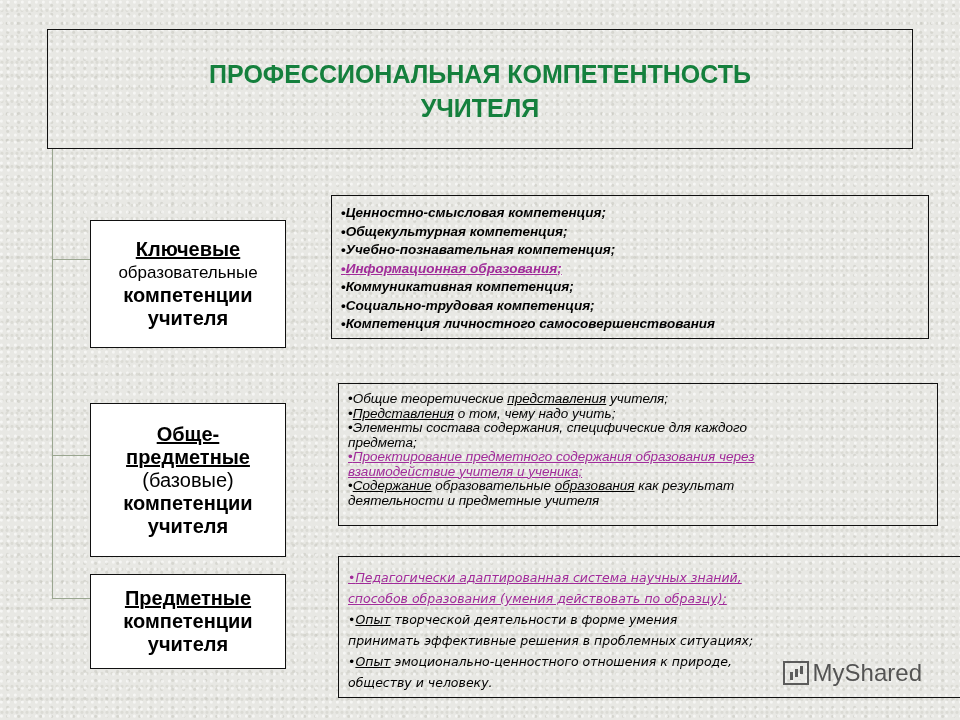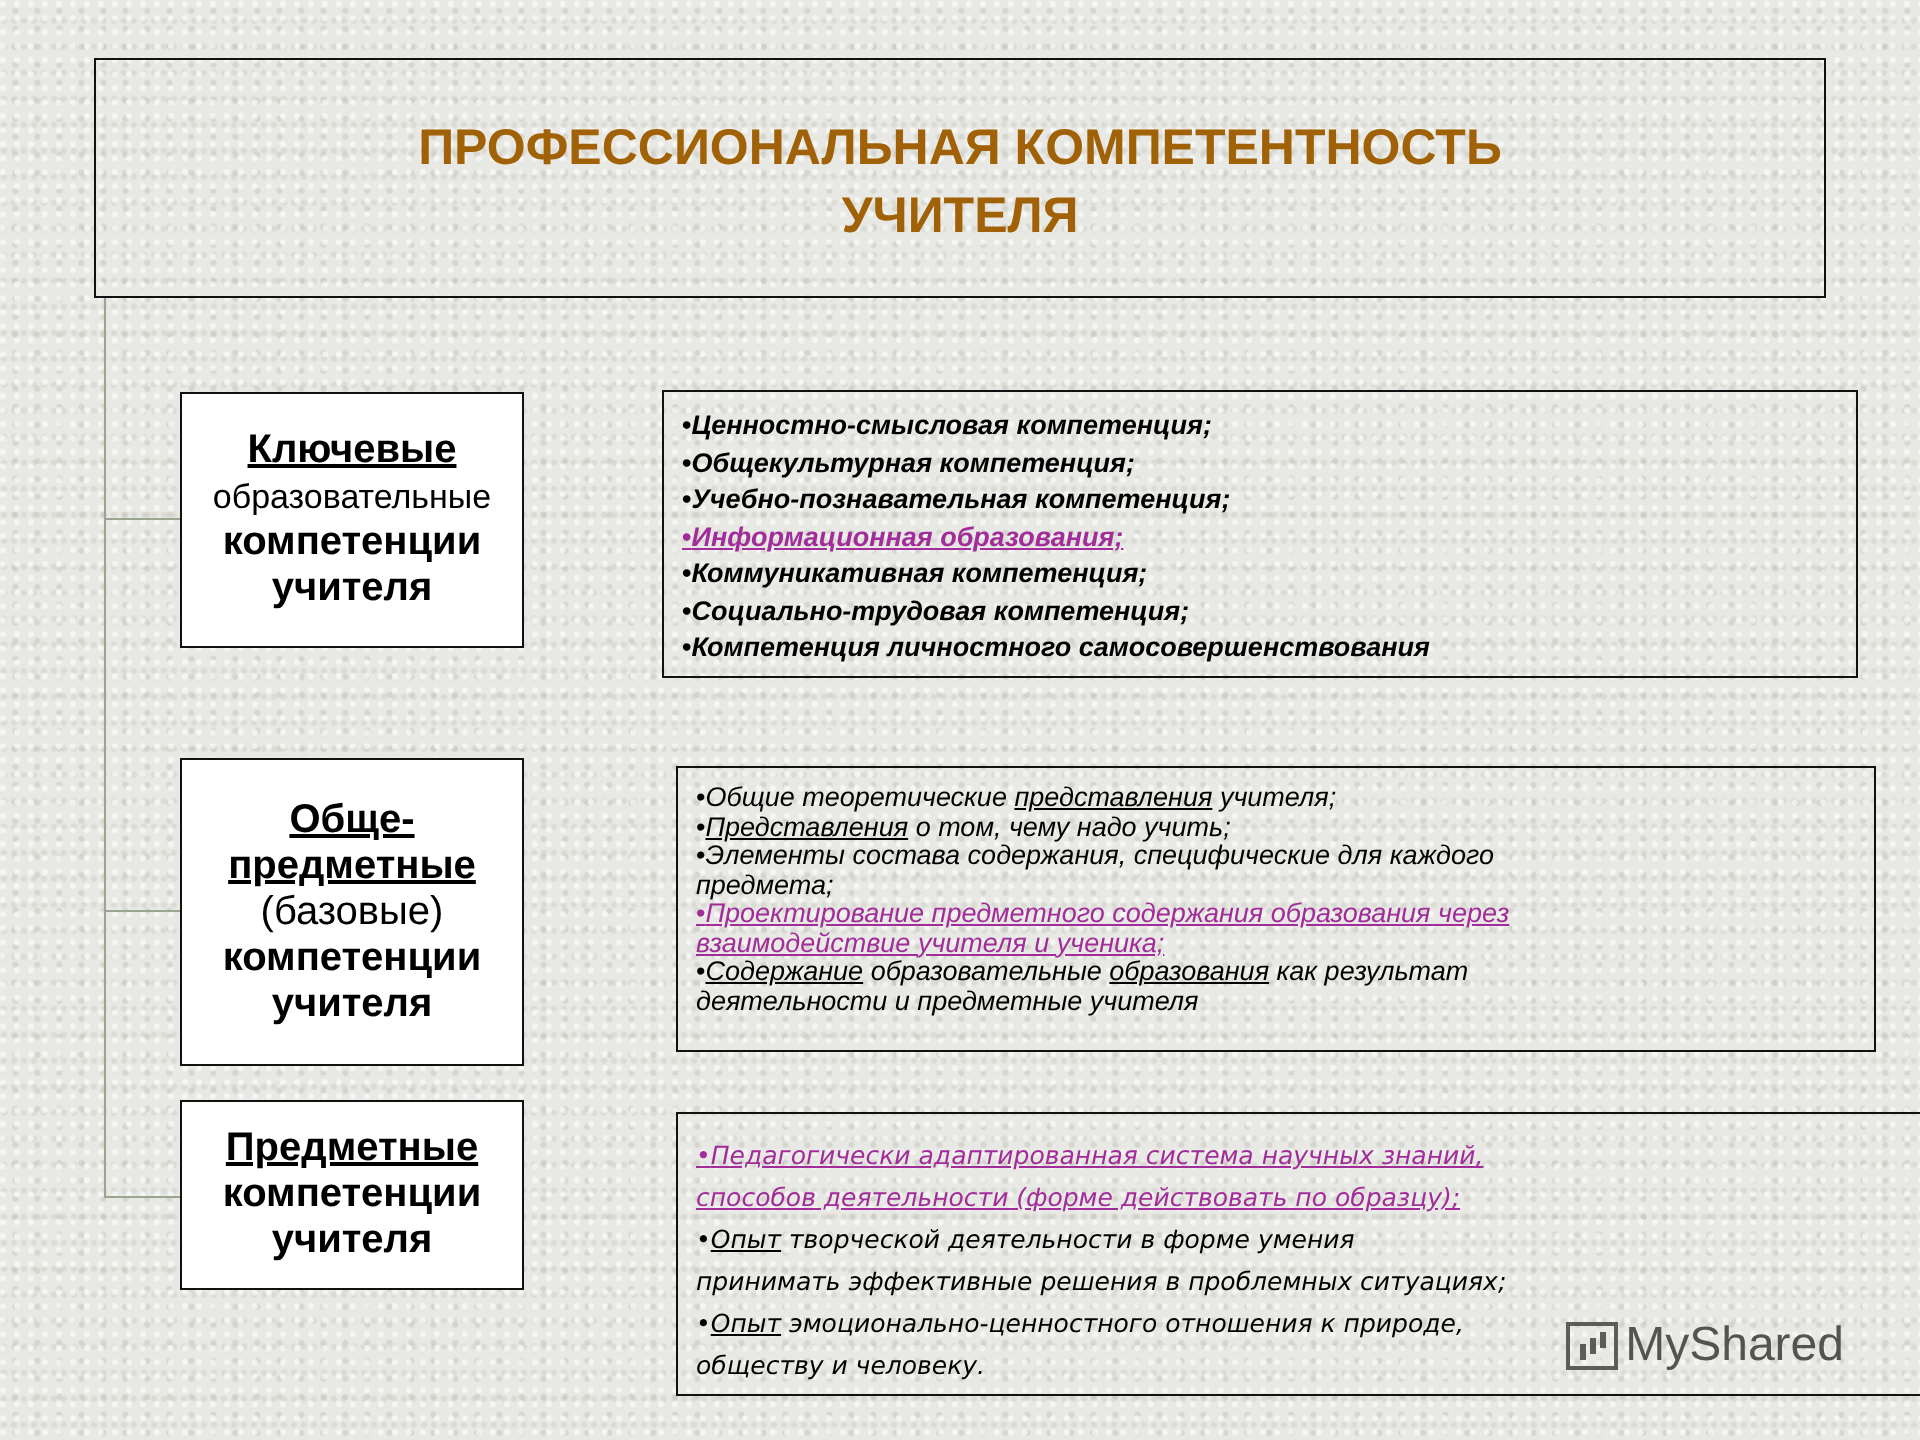--- a/index.html
+++ b/index.html
@@ -9,23 +9,23 @@
     background-image:
       radial-gradient(circle at 20% 30%, rgba(255,255,255,0.6) 0 1px, transparent 2px),
       radial-gradient(circle at 70% 60%, rgba(180,180,170,0.35) 0 1px, transparent 2px),
       radial-gradient(circle at 40% 80%, rgba(200,200,190,0.4) 0 1px, transparent 2px);
     background-size: 7px 7px, 11px 9px, 5px 13px;
     font-family:"Liberation Sans", sans-serif;
   }
   .box { position:absolute; border:1.5px solid #111; box-sizing:border-box; }
   .title-box { left:47px; top:29px; width:866px; height:120px; background:transparent;
     display:flex; align-items:center; justify-content:center; text-align:center; }
-  .title { color:#a16207; font-weight:bold; font-size:25px; line-height:34px; letter-spacing:0px; padding-top:4px; }
-  .left-box { background:#fff; left:90px; width:172px; display:flex; flex-direction:column;
-    align-items:center; justify-content:center; text-align:center; color:#000; }
+  .title { color:#15803d; font-weight:bold; font-size:25px; line-height:34px; letter-spacing:0px; padding-top:4px; }
+  .left-box { background:#fff; left:90px; width:196px; display:flex; flex-direction:column;
+    align-items:center; justify-content:center; text-align:center; color:#000;margin-top:24px; }
   .left-box .l { font-size:20px; line-height:23px; font-weight:bold; }
   .left-box .l.u { text-decoration:underline; }
   .left-box .l.n { font-weight:normal; font-size:17px; }
   .left-box .l.nb { font-weight:normal; }
   .right-box { background:transparent; }
   .right-box ul { list-style:none; margin:0; padding:0; }
   .right-box li { font-style:italic; color:#000000; white-space:nowrap; }
   .right-box li.pink { color:#a12c9a; text-decoration:underline; }
   .right-box li .bul { font-style:normal; }
   .u { text-decoration:underline; }
@@ -90,21 +90,21 @@
 </div>
 
 <div class="box left-box" style="top:550px;height:95px;">
   <div class="l u">Предметные</div>
   <div class="l">компетенции</div>
   <div class="l">учителя</div>
 </div>
 <div class="box right-box" style="left:338px;top:556px;width:704px;height:142px;padding:10px 0 0 9px;">
   <ul style="font-size:12.5px;line-height:21px;font-family:'DejaVu Sans',sans-serif;">
     <li class="pink"><span class="bul">•</span><span>Педагогически  адаптированная  система   научных  знаний,</span></li>
-    <li class="pink"><span>способов  деятельности  (форме  действовать  по образцу);</span></li>
+    <li class="pink"><span>способов  образования  (умения  действовать  по образцу);</span></li>
     <li><span class="bul">•</span><span class="u">Опыт</span><span>  творческой  деятельности  в форме умения</span></li>
     <li><span>принимать эффективные  решения  в проблемных  ситуациях;</span></li>
     <li><span class="bul">•</span><span class="u">Опыт</span><span>  эмоционально-ценностного   отношения  к природе,</span></li>
     <li><span>обществу  и человеку.</span></li>
   </ul>
 </div>
 
 <div class="watermark">
   <span class="wm-icon"></span>
   <span>MyShared</span>

